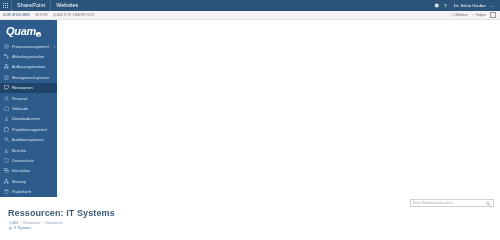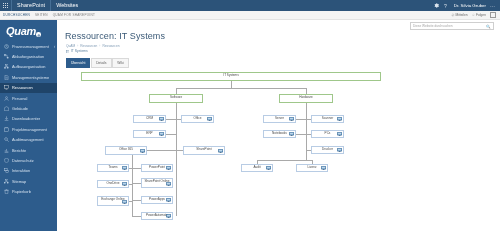--- a/index.html
+++ b/index.html
@@ -43,21 +43,21 @@
   .ribbontabs span{
     font-size:3.1px;color:#7b7b7b;letter-spacing:.25px;text-transform:uppercase;
   }
   .ribbontabs span.active{color:#2c5379;}
   .ribbonright{margin-left:auto;display:flex;align-items:center;gap:4px;padding-right:4px;}
   .ribbonright .ritem{font-size:3.3px;color:#6a6a6a;display:flex;align-items:center;gap:1px;}
   .ricon{font-size:3.6px;color:#8a8a8a;}
   .focusbox{width:4px;height:4px;border:0.6px solid #9a9a9a;}
 
   
-  .shell{display:flex;height:212px;}
+  .shell{display:flex;height:212px;flex-direction:column;}
 
   
   .leftnav{
     width:57px;background:#2d5c8c;color:#dbe6f1;flex:none;position:relative;
     display:flex;flex-direction:column;
   }
   .logo{
     height:21px;display:flex;align-items:center;padding-left:6px;
     font-size:11px;font-style:italic;font-weight:bold;color:#ffffff;letter-spacing:-0.3px;
   }
@@ -84,21 +84,21 @@
   .main{flex:1;background:#ffffff;position:relative;overflow:hidden;}
   .searchrow{display:flex;justify-content:flex-end;padding:2px 6px 0 0;}
   .searchbox{
     width:78px;height:6.4px;border:0.6px solid #cfcfcf;background:#fff;
     display:flex;align-items:center;justify-content:space-between;padding:0 2px;
   }
   .searchbox span{font-size:3.2px;color:#a5a5a5;}
   .searchbox .mag{font-size:3.8px;color:#6f6f6f;}
 
   .pagetitle{
-    font-size:9px;color:#3b5a77;padding:1px 0 0 8px;font-weight:normal;letter-spacing:.1px;
+    font-size:9px;color:#3b5a77;padding:1px 0 0 8px;font-weight:bold;letter-spacing:.1px;
   }
   .breadcrumb{font-size:3.2px;color:#7f9ab4;padding:2.5px 0 0 9px;}
   .breadcrumb .sep{padding:0 1.2px;color:#a9bdd0;}
   .subtitle{
     font-size:3.4px;color:#5a7f9e;padding:1.5px 0 0 9px;display:flex;align-items:center;gap:1.5px;
   }
   .subtitle .pin{width:3.4px;height:3.4px;display:inline-block;}
 
   
   .tabs{display:flex;gap:0.8px;padding:5px 0 0 9px;}

